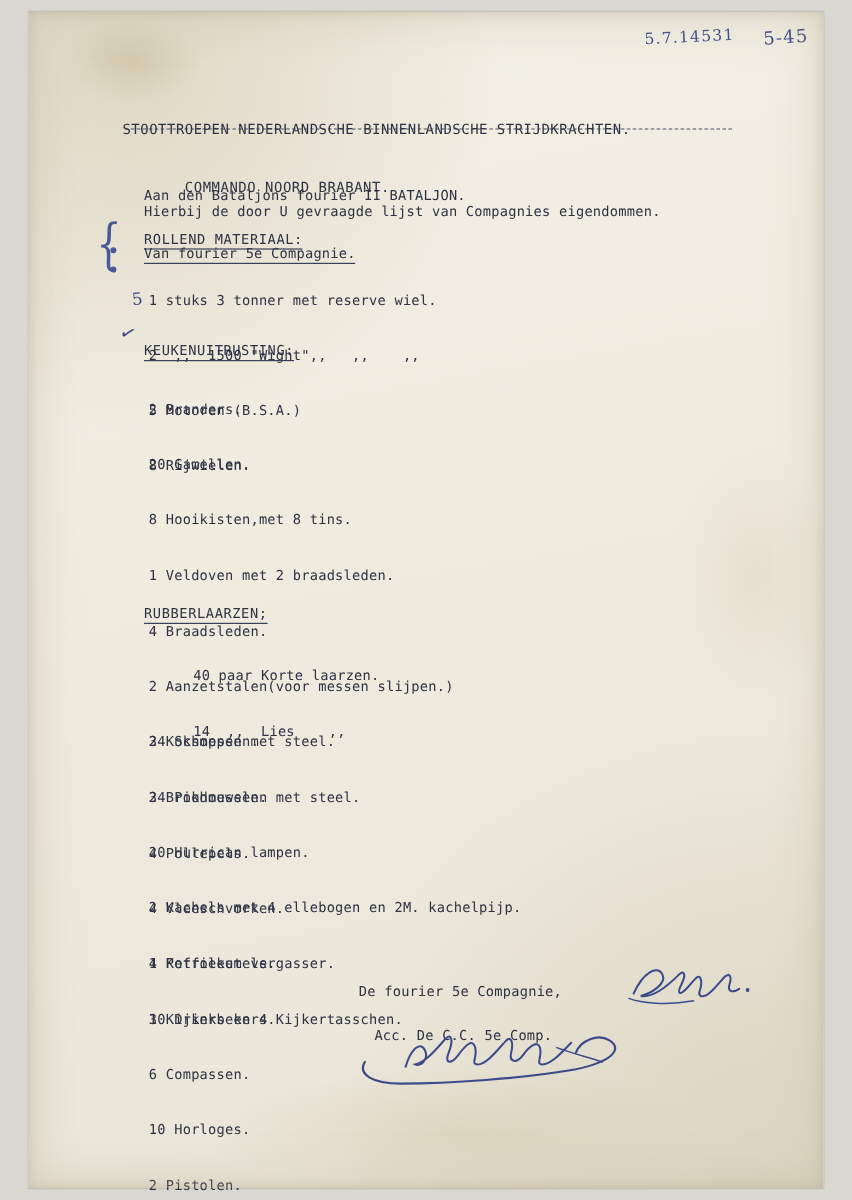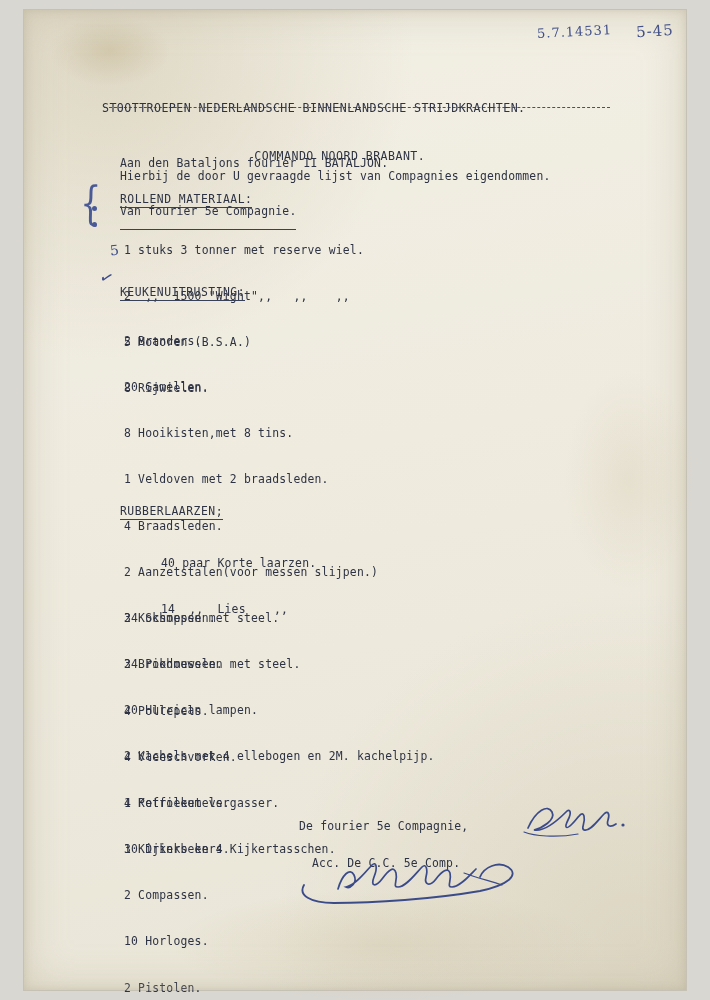--- a/index.html
+++ b/index.html
@@ -66,21 +66,21 @@
     font-family: "DejaVu Sans Mono", monospace;
     font-size: 11.4px;
     letter-spacing: 0.2px;
     white-space: pre;
     line-height: 15.4px;
   }
 
   #header-block {
     left: 78px;
     top: 58px;
-    text-align: center;
+    text-align: left;
     font-size: 11.6px;
     letter-spacing: 0.45px;
     line-height: 16px;
   }
   #header-line2 { margin-left: 52px; }
   #rule-1 {
     position: absolute;
     left: 80px;
     top: 97px;
     width: 506px;
@@ -88,21 +88,21 @@
     height: 0;
     opacity: .9;
   }
   #addressee {
     left: 96px;
     top: 113px;
     line-height: 16px;
   }
   .ul-under {
     border-bottom: 1px solid #39405a;
-    padding-bottom: 11px;
+    padding-bottom: 1px;
   }
   #intro {
     left: 96px;
     top: 159px;
   }
   .section-title {
     left: 96px;
     letter-spacing: 0.5px;
   }
   .section-title .ttl { border-bottom: 1px solid #39405a; padding-bottom: 1px; }
@@ -223,21 +223,21 @@
       <div>14  ,,  Lies    ,,</div>
     </div>
 
     <div class="typed list" id="list-pionier">
       <div>24 Schoppen met steel.</div>
       <div>24 Pikhouwelen met steel.</div>
       <div>20 Hurrican lampen.</div>
       <div>2 Kachels met 4 ellebogen en 2M. kachelpijp.</div>
       <div>1 Petroleum vergasser.</div>
       <div>3 Kijkers en 4 Kijkertasschen.</div>
-      <div>2 Compassen.</div>
+      <div>6 Compassen.</div>
       <div>10 Horloges.</div>
       <div>2 Pistolen.</div>
       
       
     </div>
 
     <div class="typed" id="sign-1">De fourier 5e Compagnie,</div>
     <div class="typed" id="sign-2">Acc. De C.C. 5e Comp.</div>
 
     <div class="pen" id="pen-brace">{</div>

